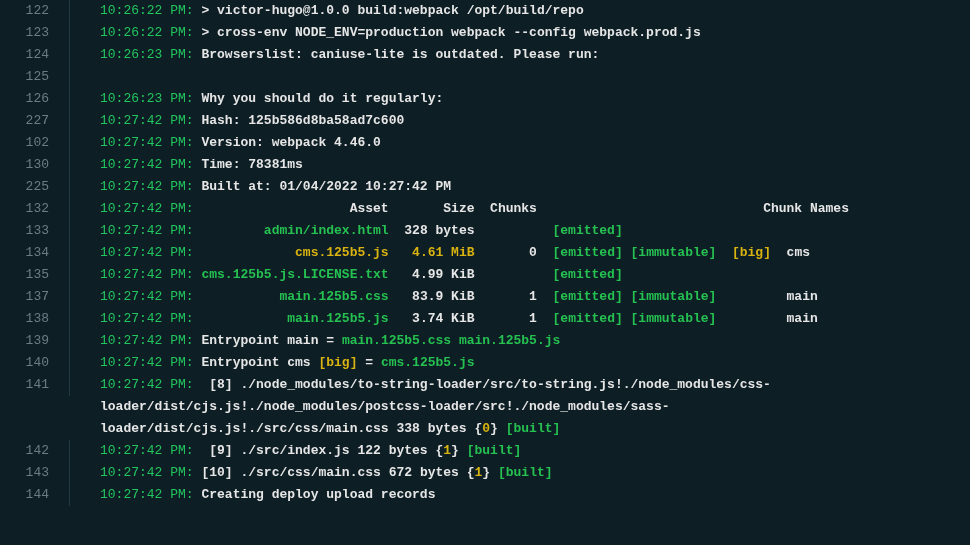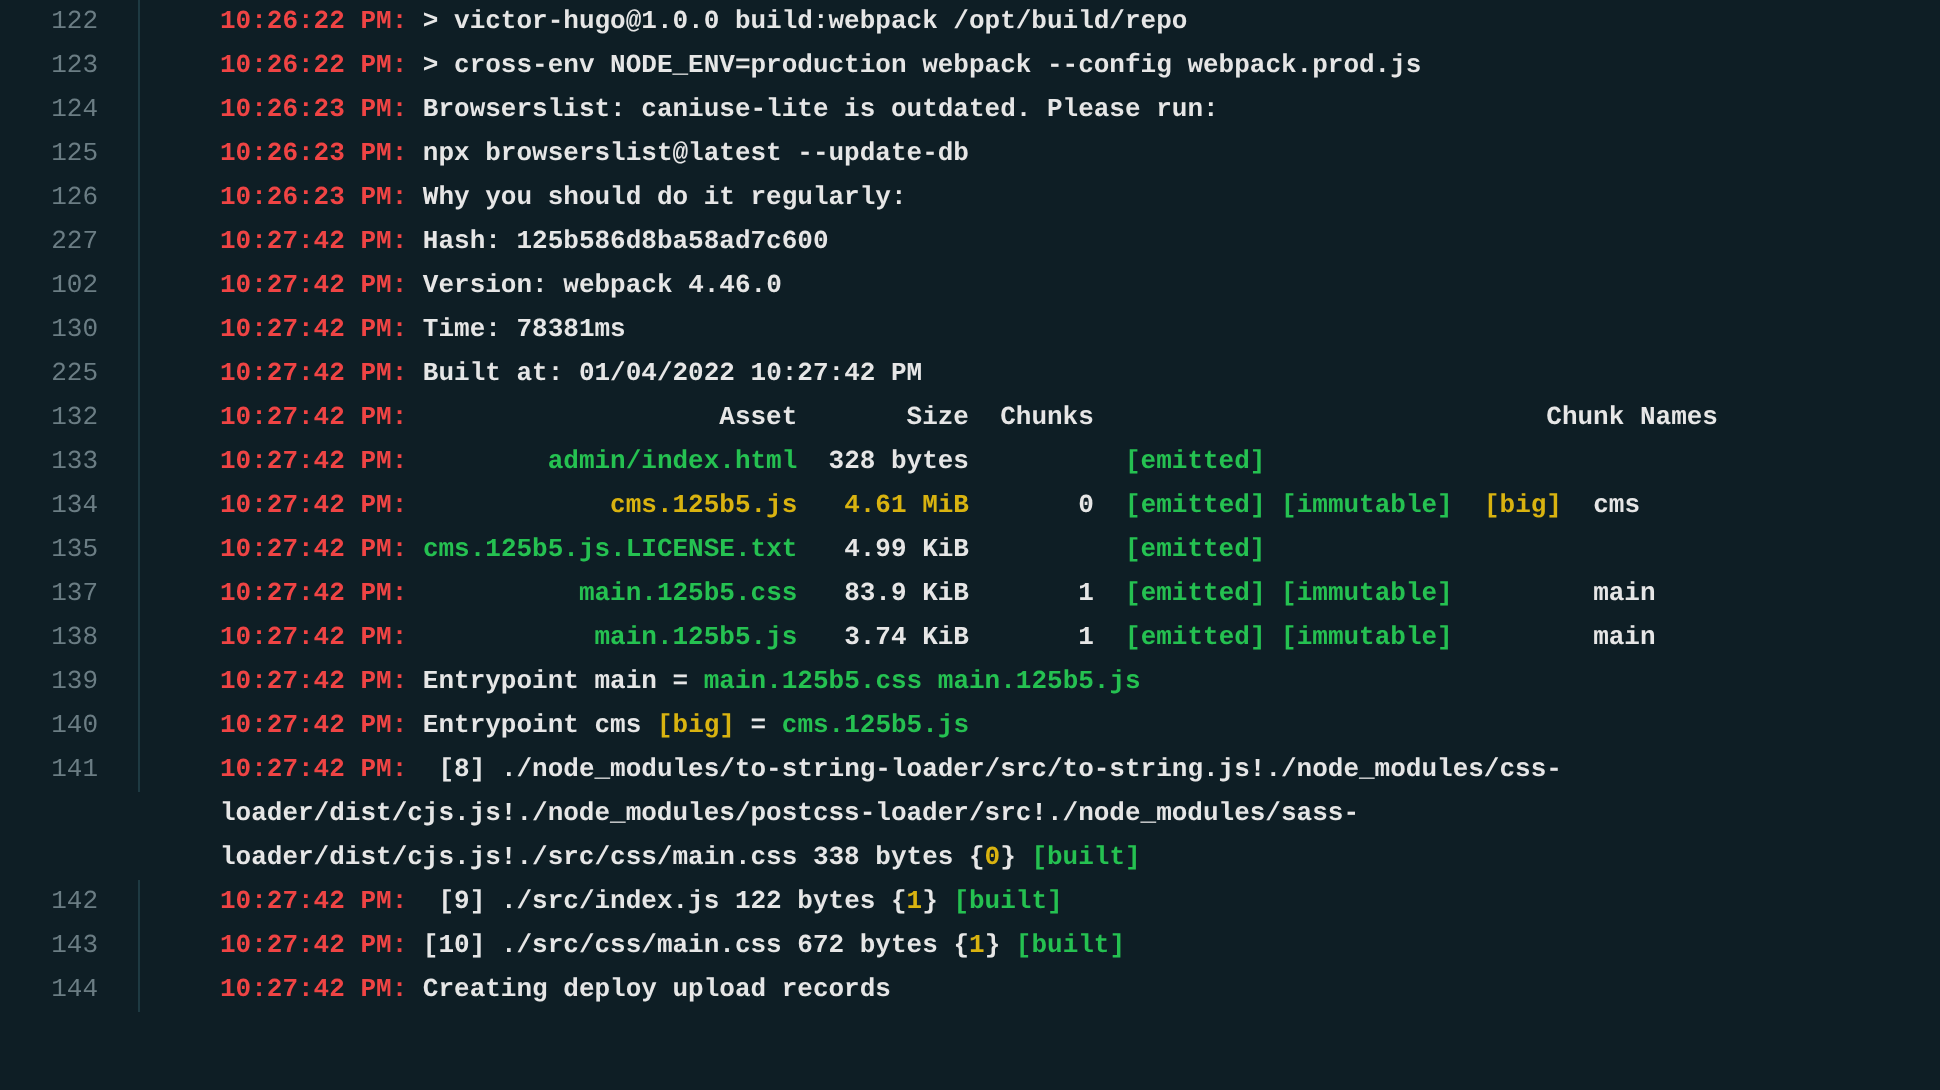--- a/index.html
+++ b/index.html
@@ -14,37 +14,36 @@
     overflow: hidden;
   }
   .log-container {
     display: flex;
     flex-direction: column;
   }
   .line {
     display: flex;
     align-items: flex-end;
     min-height: 22px;
-    gap: 10px;
   }
   .lineno {
     width: 70px;
     flex-shrink: 0;
     text-align: right;
     padding-right: 20px;
     color: #6b7d84;
     border-right: 1px solid #1e3a42;
     user-select: none;
   }
   .content {
     padding-left: 30px;
     white-space: pre;
     overflow: hidden;
   }
-  .ts { color: #ef4444; font-weight: 700; }
+  .ts { color: #22c55e; font-weight: 400; }
   .body { color: #e6e6e6; font-weight: 600; }
   .green { color: #25c151; font-weight: 600; }
   .yellow { color: #d9b310; font-weight: 600; }
   .cyan { color: #2dc7c4; font-weight: 600; }
 </style>
 </head>
 <body>
 
 <div class="log-container">
     <div class="line">
@@ -54,21 +53,20 @@
     <div class="line">
       <div class="lineno">123</div>
       <div class="content"><span class="ts">10:26:22 PM:</span><span class="body"> &gt; cross-env NODE_ENV=production webpack --config webpack.prod.js</span></div>
     </div>
     <div class="line">
       <div class="lineno">124</div>
       <div class="content"><span class="ts">10:26:23 PM:</span><span class="body"> Browserslist: caniuse-lite is outdated. Please run:</span></div>
     </div>
     <div class="line">
       <div class="lineno">125</div>
-      <div class="content"><span class="ts">10:26:23 PM:</span><span class="body"> npx browserslist@latest --update-db</span></div>
     </div>
     <div class="line">
       <div class="lineno">126</div>
       <div class="content"><span class="ts">10:26:23 PM:</span><span class="body"> Why you should do it regularly:</span></div>
     </div>
     <div class="line">
       <div class="lineno">227</div>
       <div class="content"><span class="ts">10:27:42 PM:</span><span class="body"> Hash: </span><span class="body">125b586d8ba58ad7c600</span></div>
     </div>
     <div class="line">

